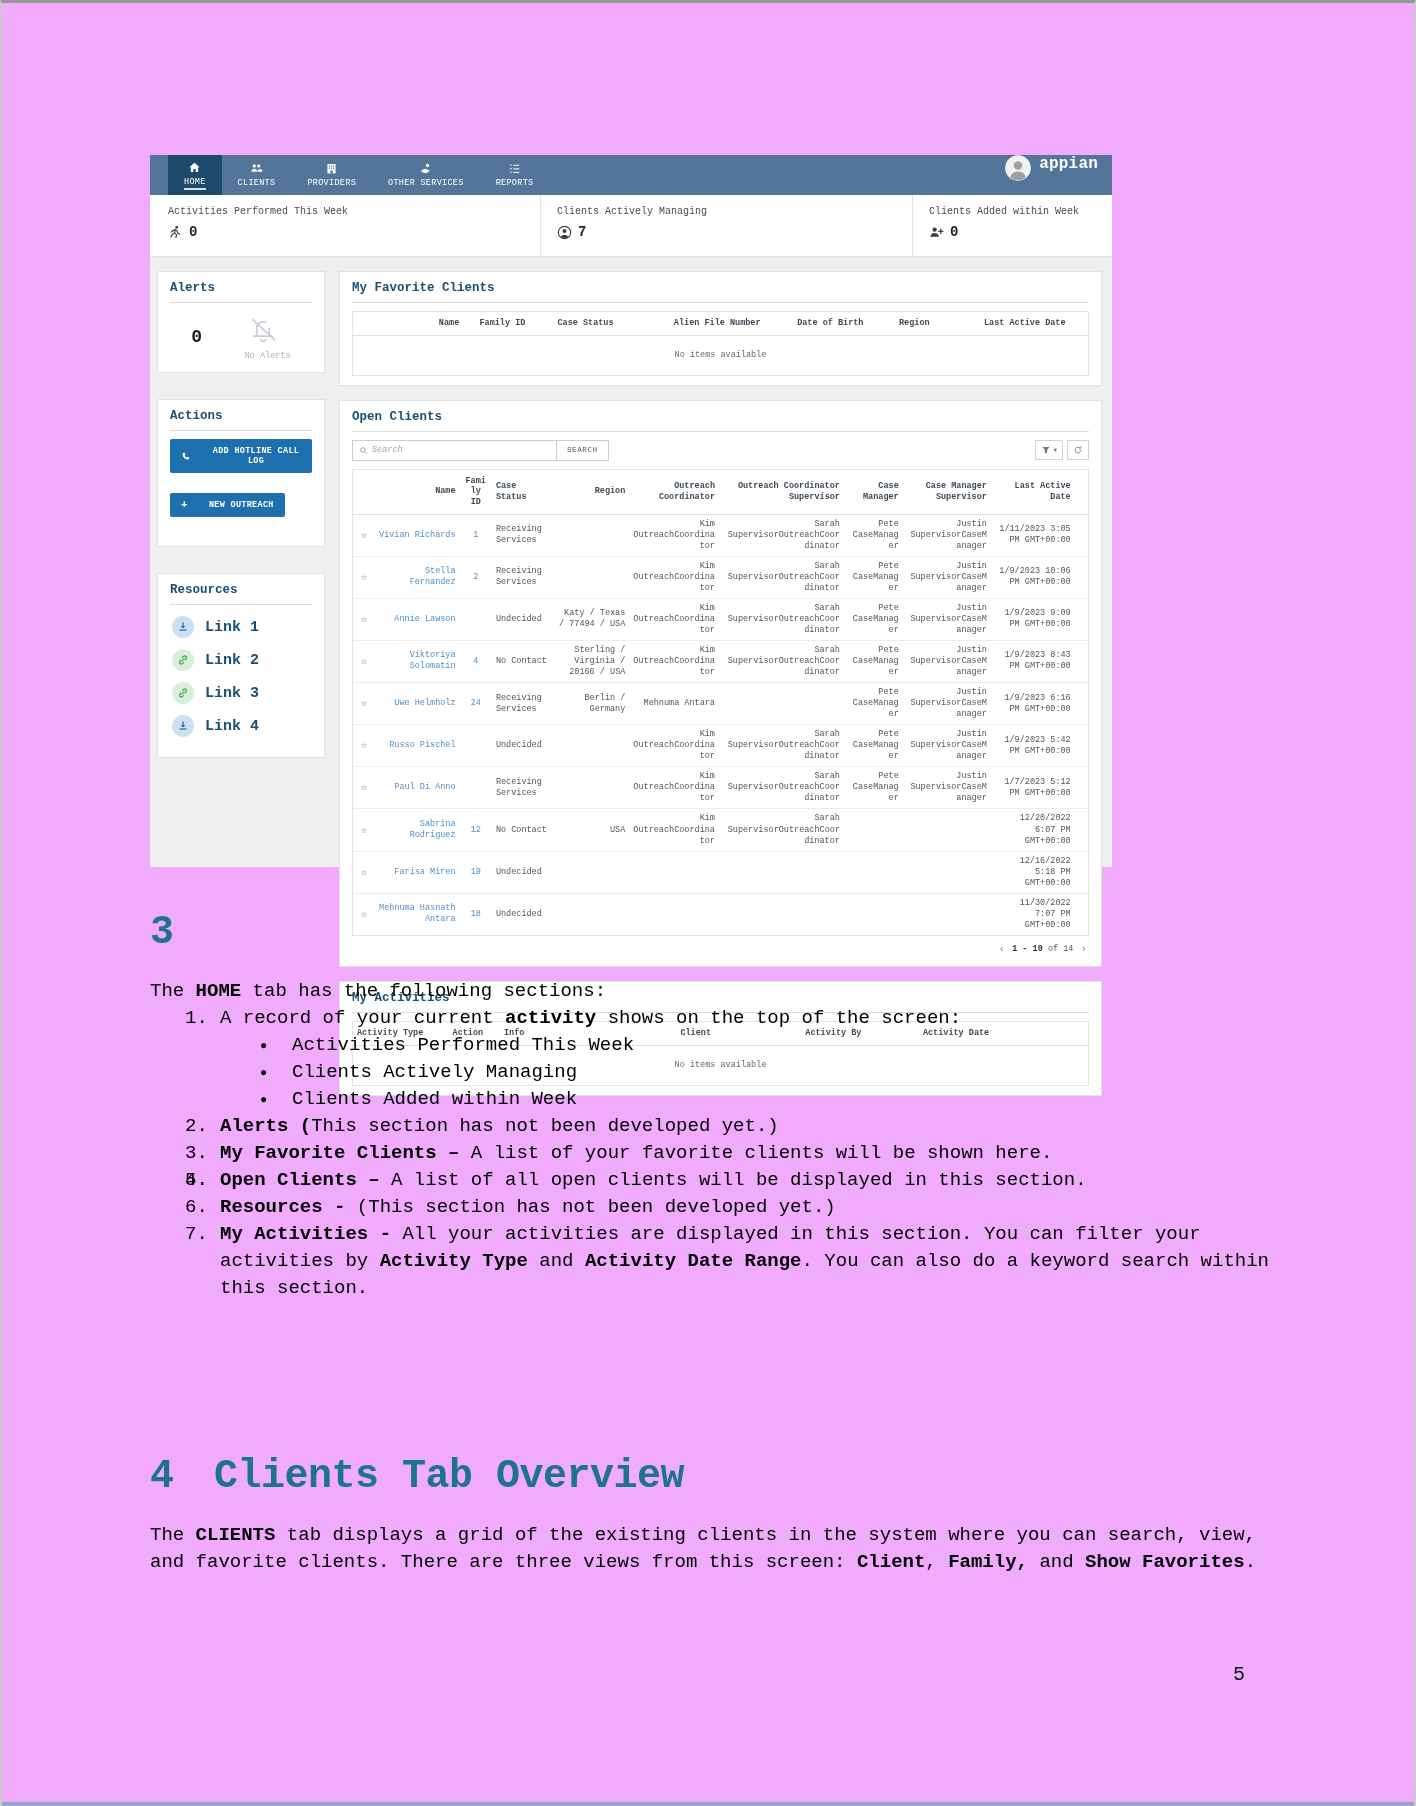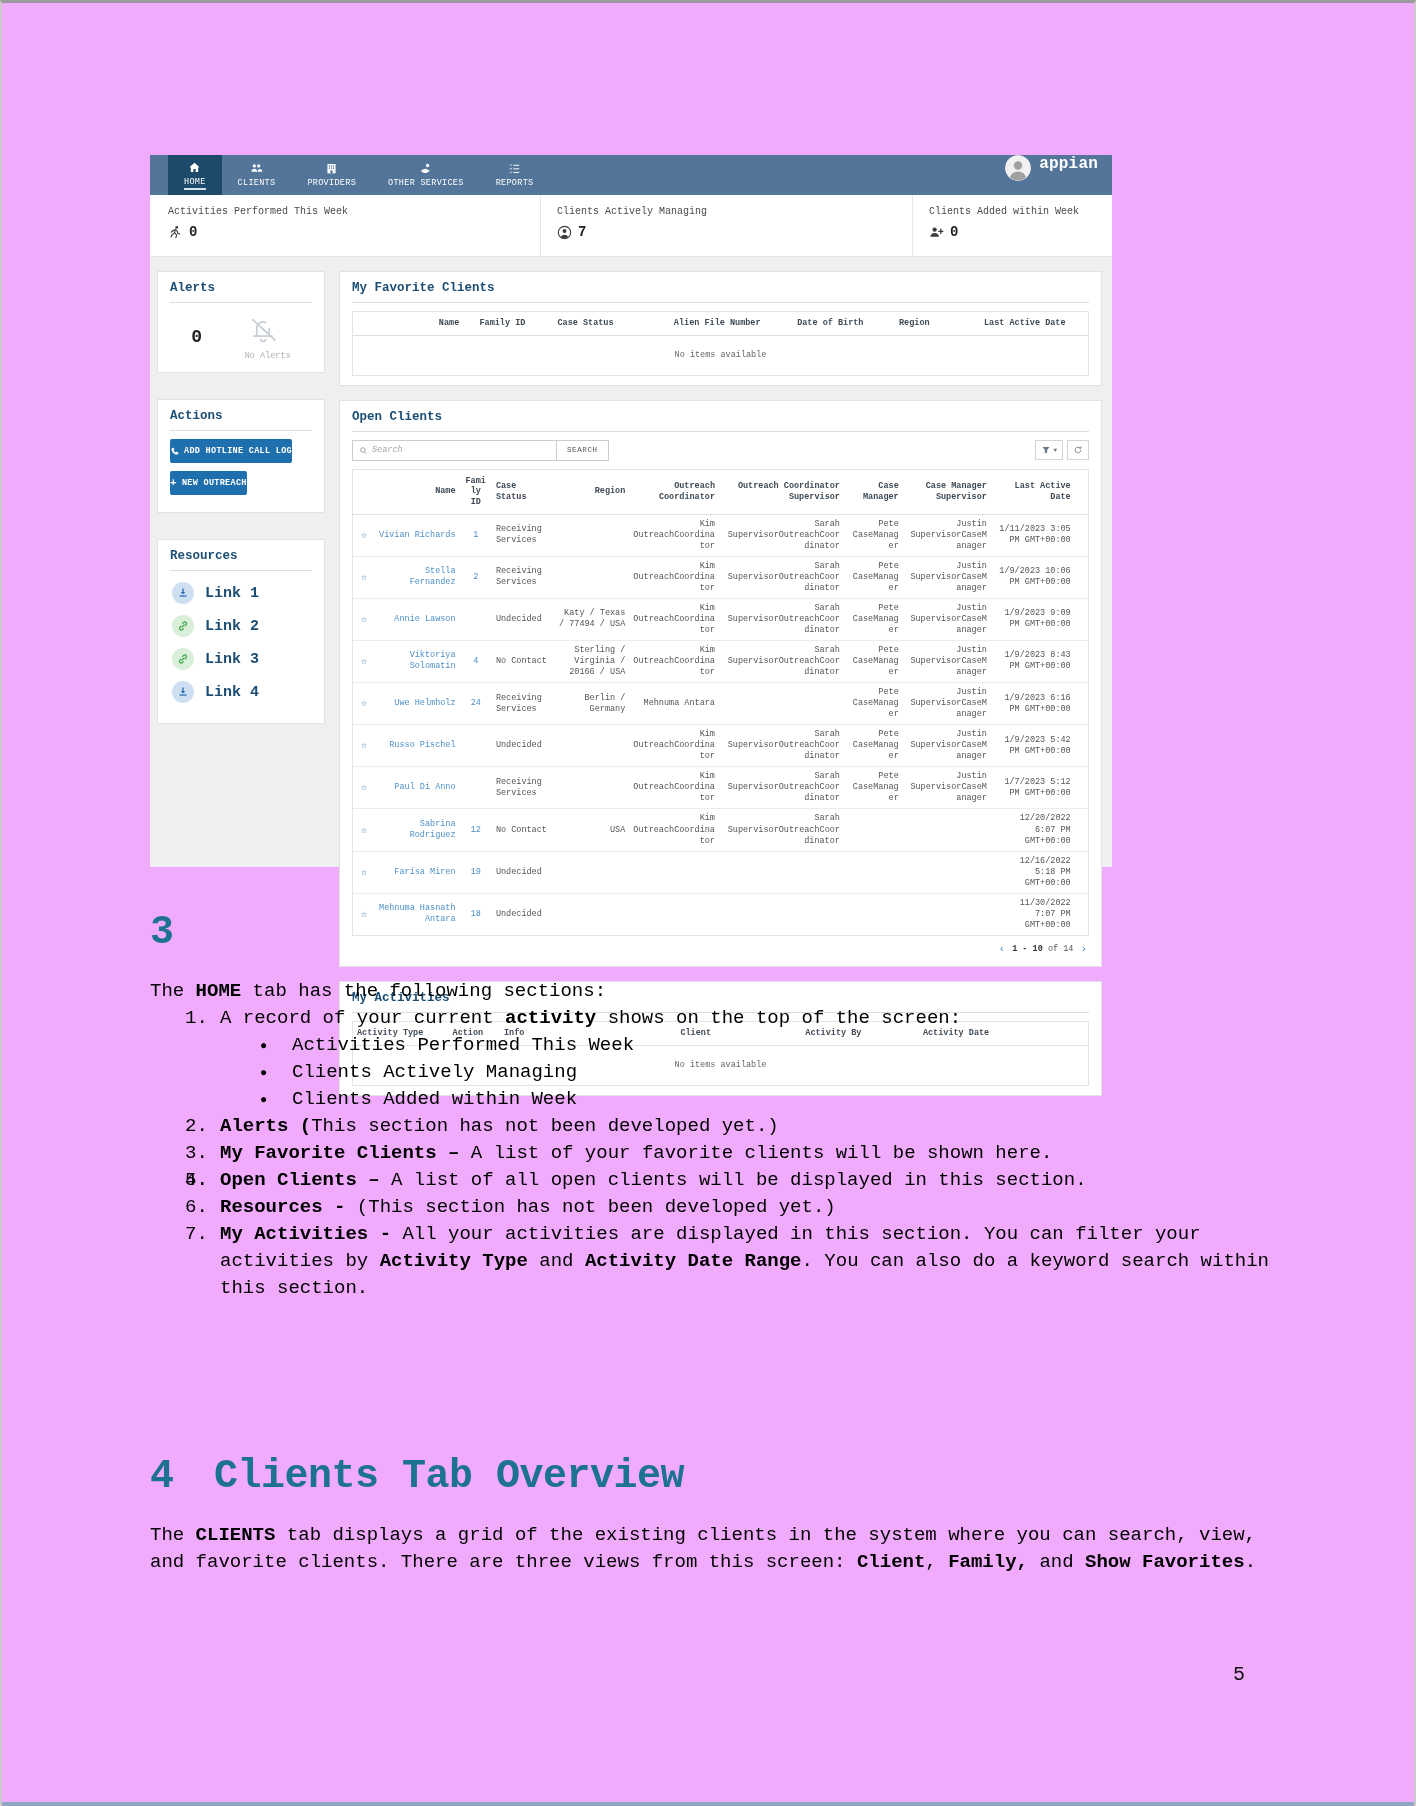--- a/index.html
+++ b/index.html
@@ -38,21 +38,21 @@
 .card-title{font-size:12.5px;font-weight:700;color:#1c4e74}
 .rule{border:none;border-top:1px solid #ddd;margin:7px 0 8px}
 
 .alerts-body{display:flex;align-items:center;justify-content:space-around;padding:2px 0}
 .alerts-count{font-size:18px;font-weight:700;color:#222}
 .alerts-icon{text-align:left;color:#c9ced4}
 .alerts-icon svg{width:36px;height:32px}
 .no-alerts{font-size:8.5px;color:#b0b0b0;margin-top:1px}
 .card.actions{margin-top:26px}
 .card.resources{margin-top:26px}
-.btn{display:inline-flex;align-items:center;gap:5px;background:#1e6fae;color:#fff;font-size:8.5px;font-weight:700;letter-spacing:.3px;padding:7px 0;border:none;border-radius:2px;margin-bottom:8px;cursor:pointer;font-family:inherit}
+.btn{display:inline-flex;align-items:center;gap:21px;background:#1e6fae;color:#fff;font-size:8.5px;font-weight:700;letter-spacing:.3px;padding:7px 11px;border:none;border-radius:2px;margin-bottom:20px;cursor:pointer;font-family:inherit}
 .btn .ic svg{width:9px;height:9px;color:#fff}
 .btn .plus{font-size:11px;font-weight:700;line-height:7px}
 .res-item{display:flex;align-items:center;gap:11px;margin:11px 2px;cursor:pointer}
 .res-circle{width:22px;height:22px;border-radius:50%;display:flex;align-items:center;justify-content:center;flex:none}
 .res-circle.download{background:#cfdff2;color:#2a6db5}
 .res-circle.link{background:#d9efd9;color:#3faa4f}
 .res-circle svg{width:12px;height:12px}
 .res-label{font-size:15px;font-weight:700;color:#1c4e74}
 
 .tbl-wrap{border:1px solid #e4e4e4}

